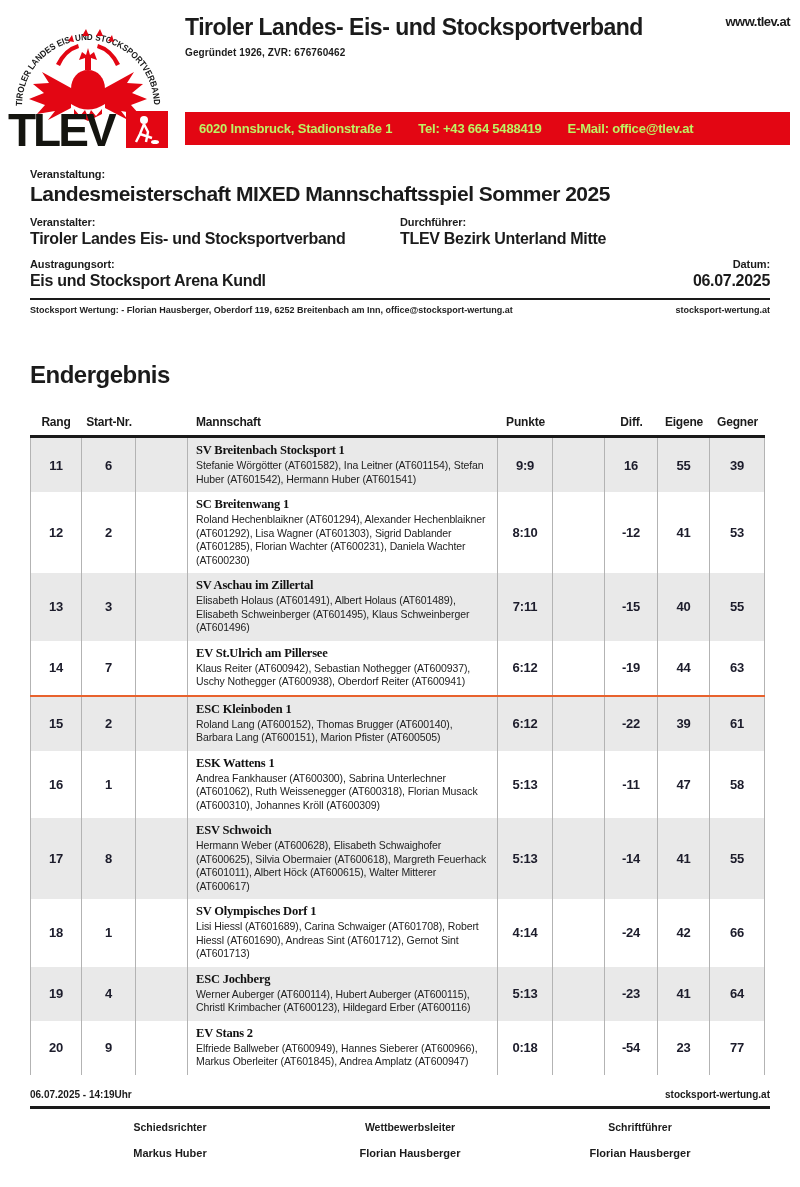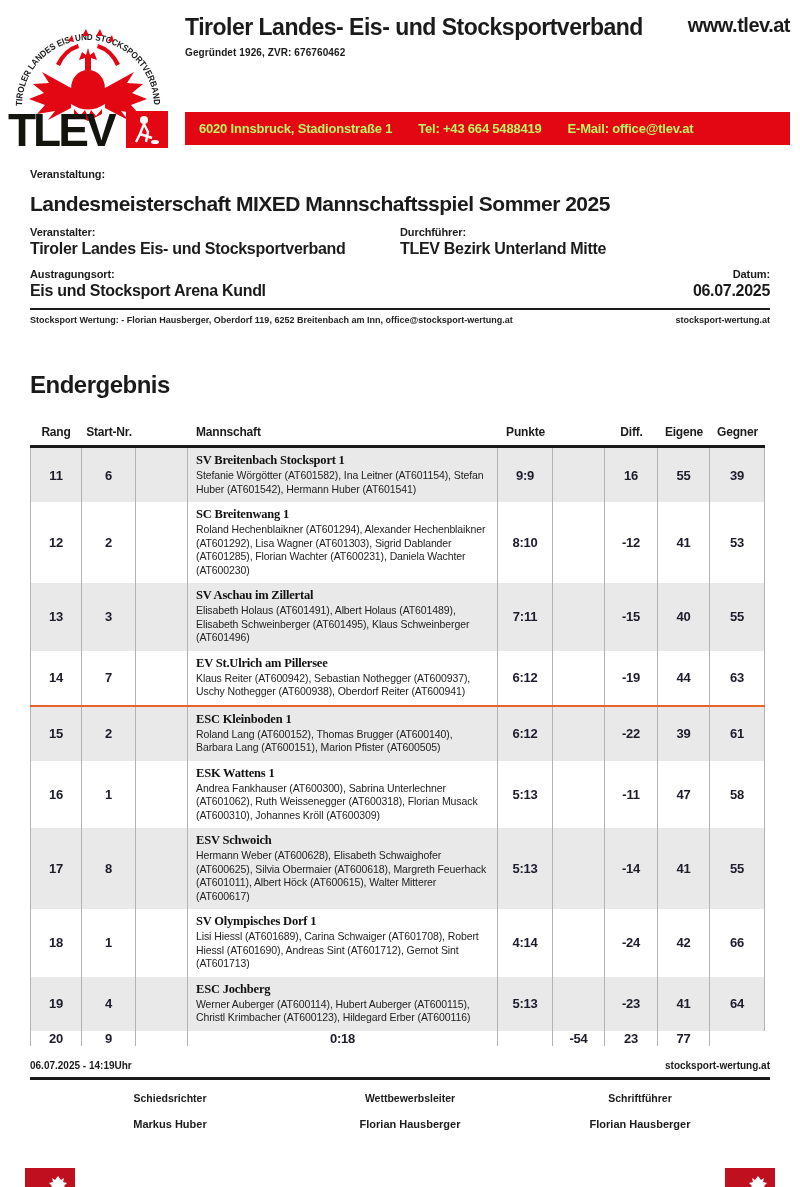--- a/index.html
+++ b/index.html
@@ -9,32 +9,32 @@
     -webkit-font-smoothing:antialiased;
   }
   .page { width:800px; position:relative; }
 
   
   .hdr { position:relative; height:152px; }
   .hdr-logo { position:absolute; left:8px; top:8px; width:165px; height:142px; }
   .hdr-right { position:absolute; left:185px; top:14px; width:605px; }
   .hdr-titleline { display:flex; justify-content:space-between; align-items:flex-start; }
   .org-name { font-size:23px; font-weight:bold; letter-spacing:-0.5px; }
-  .org-site { font-size:20px; font-weight:bold; letter-spacing:-0.5px; }
+  .org-site { font-size:13px; font-weight:bold; letter-spacing:-0.5px; }
   .org-founded { font-size:10px; font-weight:bold; margin-top:6px; letter-spacing:0.1px; }
   .redbar {
     position:absolute; left:185px; top:112px; width:605px; height:33px;
     background:#e30613; color:#bef264; display:flex; align-items:center;
     font-size:13px; font-weight:bold; padding-left:14px; gap:26px; letter-spacing:-0.2px;
   }
 
   
   .event { padding:16px 30px 0 30px; }
   .lbl { font-size:11px; font-weight:bold; letter-spacing:-0.1px; }
-  .event-title { font-size:21px; font-weight:bold; margin:12px 0 10px 0; letter-spacing:-0.5px; }
+  .event-title { font-size:21px; font-weight:bold; margin:2px 0 10px 0; letter-spacing:-0.5px; }
   .event-grid { display:flex; }
   .event-col-l { width:370px; }
   .event-col-r { width:370px; }
   .event-val { font-size:16px; font-weight:bold; margin:2px 0 10px 0; letter-spacing:-0.3px; }
   .row-split { display:flex; justify-content:space-between; }
   .t-right { text-align:right; }
   .rule-thin { border-top:2px solid #1a1a1a; margin:8px 30px 0 30px; }
   .wertungline {
     display:flex; justify-content:space-between; padding:5px 30px 0 30px;
     font-size:9px; font-weight:bold; color:#222;
@@ -314,20 +314,24 @@
       <div class="cell"></div>
       <div class="cell">-23</div>
       <div class="cell">41</div>
       <div class="cell">64</div>
     </div>
 
     <div class="trow">
       <div class="cell">20</div>
       <div class="cell">9</div>
       <div class="cell"></div>
+      <div class="cell teamcell">
+        <div class="team-name">EV Stans 2</div>
+        <div class="team-players">Elfriede Ballweber (AT600949), Hannes Sieberer (AT600966), Markus Oberleiter (AT601845), Andrea Amplatz (AT600947)</div>
+      </div>
       <div class="cell">0:18</div>
       <div class="cell"></div>
       <div class="cell">-54</div>
       <div class="cell">23</div>
       <div class="cell">77</div>
     </div>
   </div>
   </div>
 
   <div class="footline">

